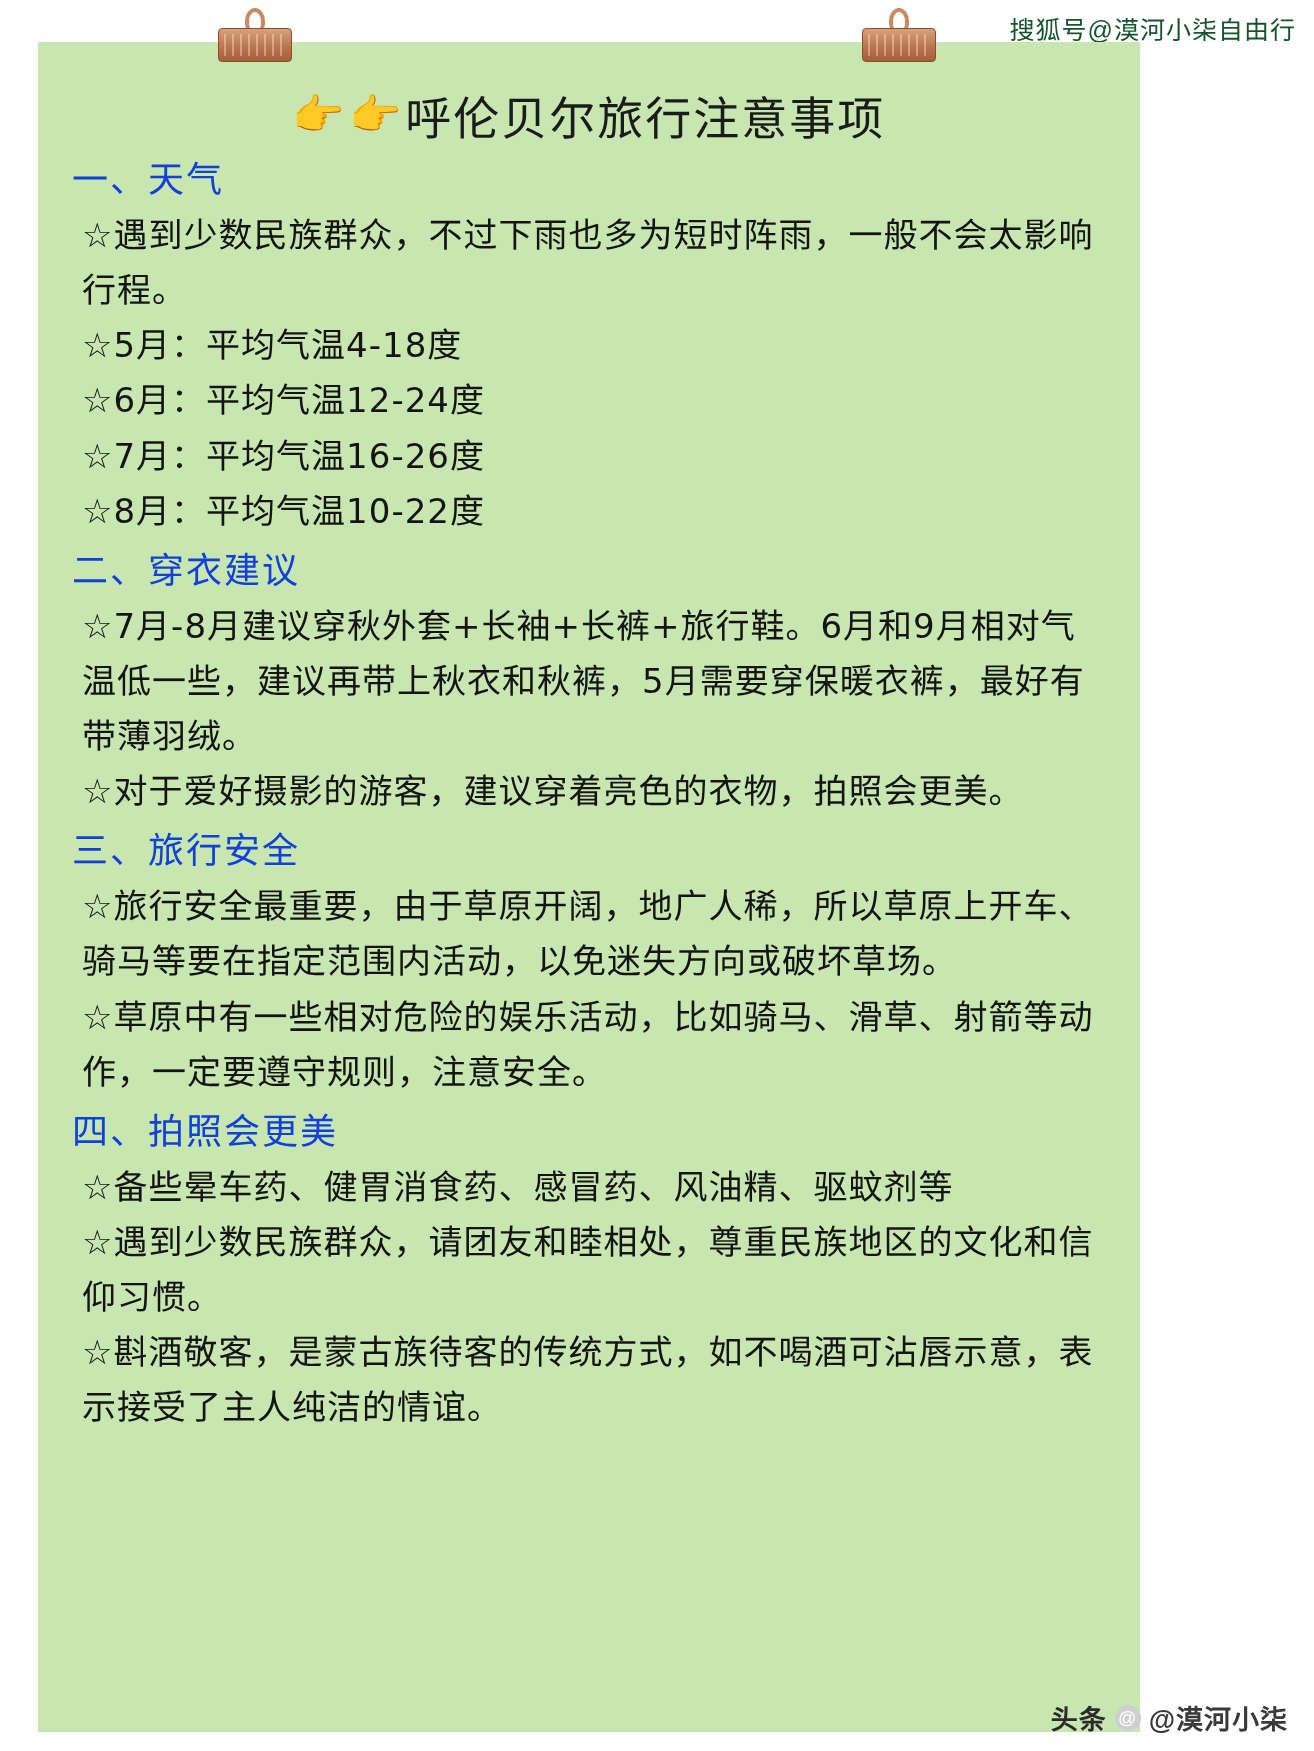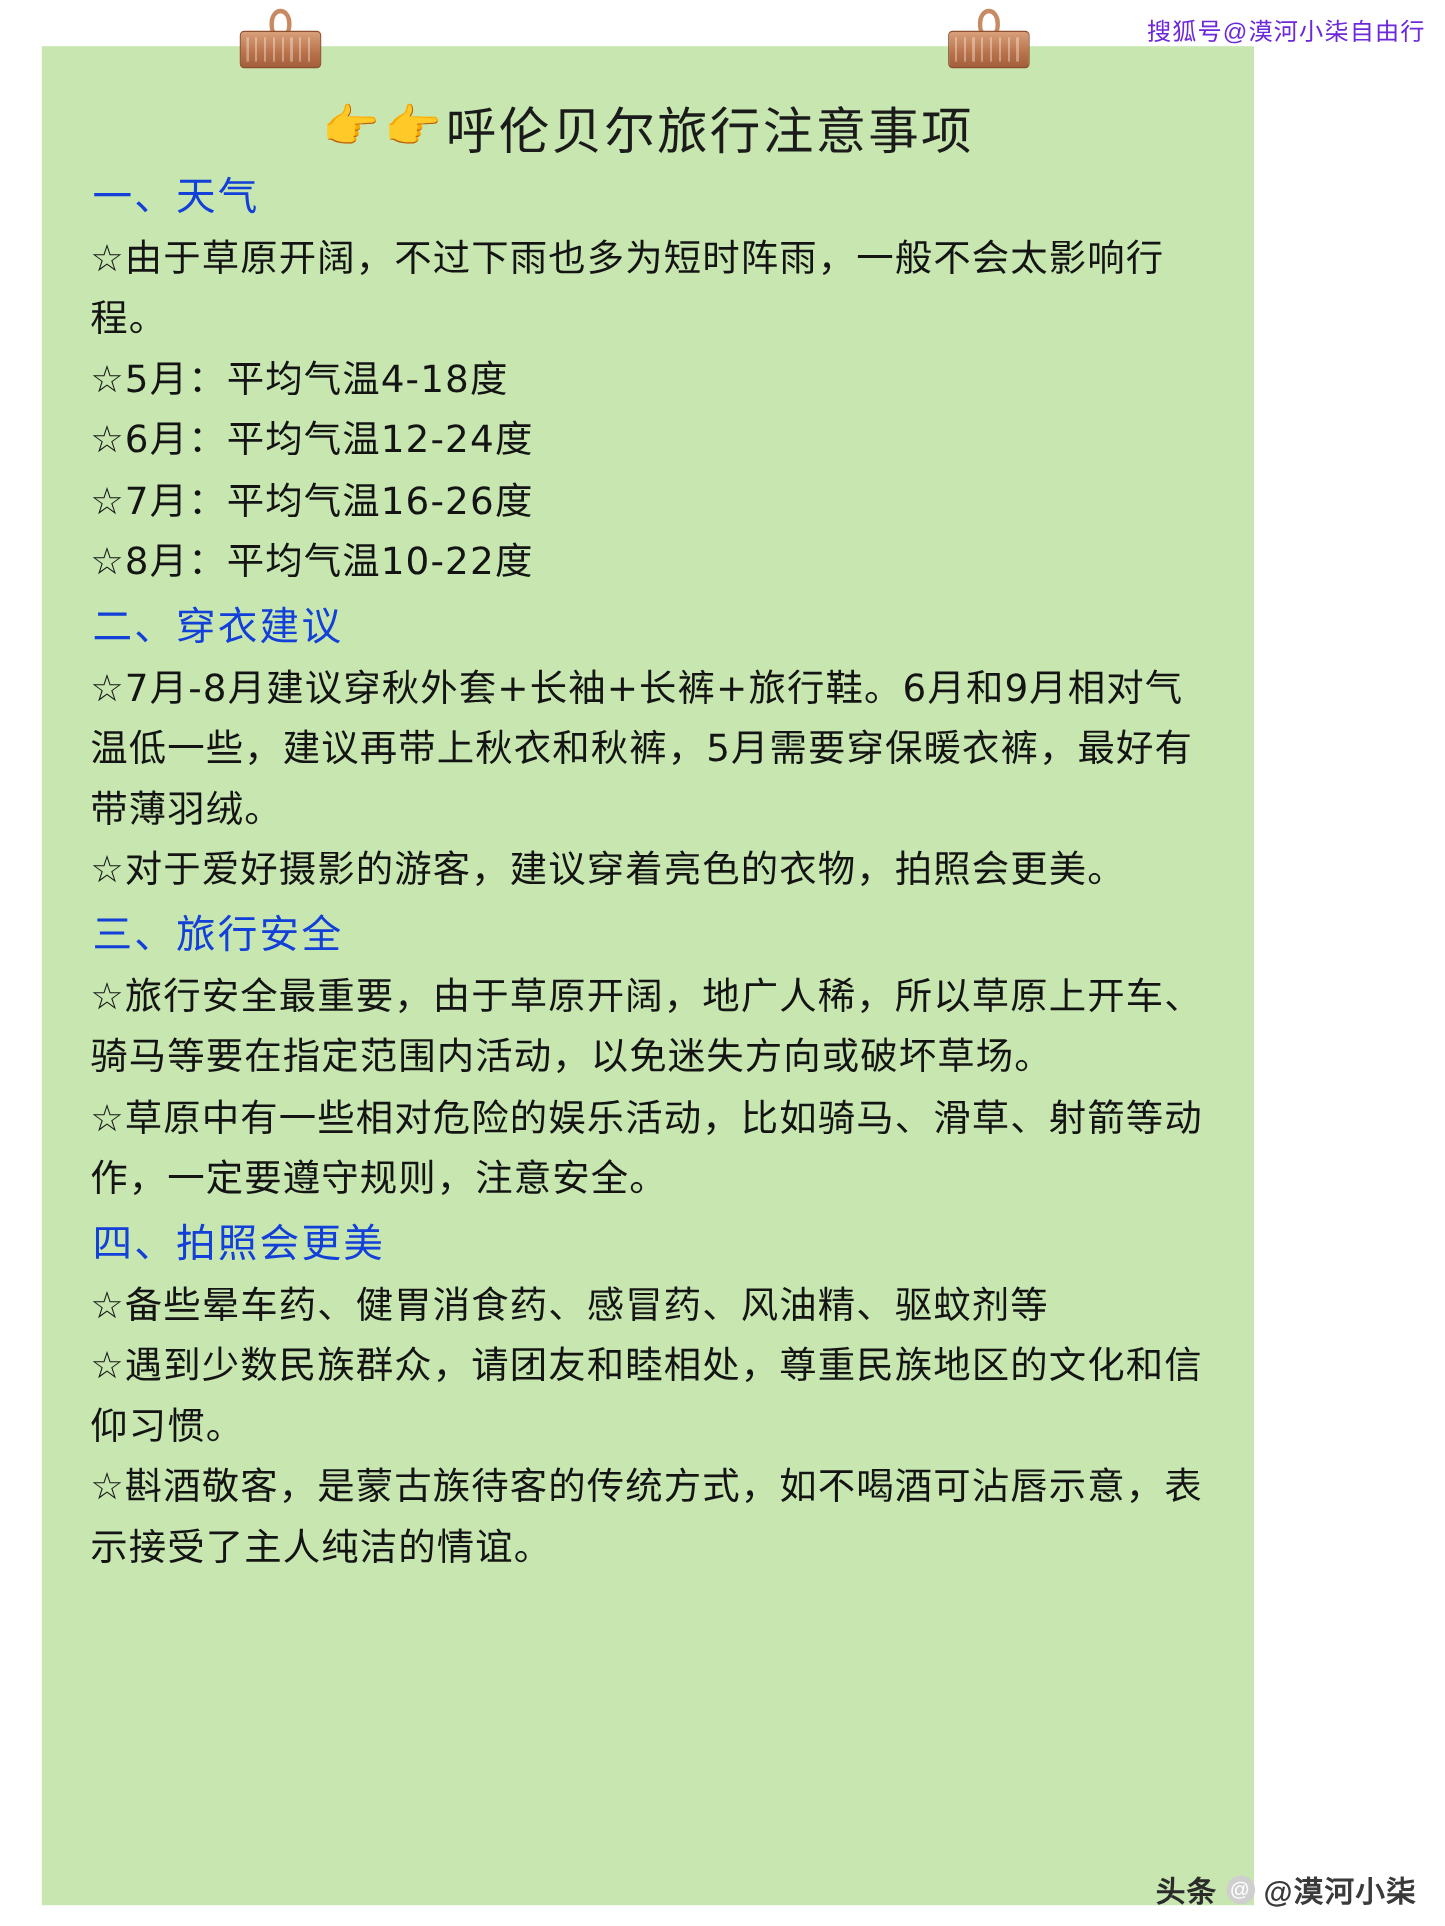--- a/index.html
+++ b/index.html
@@ -13,22 +13,22 @@
     position: relative;
     font-family: "Liberation Sans", "DejaVu Sans", sans-serif;
     overflow: hidden;
   }
 
   
   .top-watermark {
     position: absolute;
     top: 10px;
     right: 18px;
-    font-size: 22px;
-    color: #6d28d9;
+    font-size: 25px;
+    color: #14532d;
     letter-spacing: 1px;
     white-space: nowrap;
     text-align: right;
   }
 
   
   .bottom-watermark {
     position: absolute;
     bottom: 14px;
     right: 26px;
@@ -137,21 +137,21 @@
     letter-spacing: 2px;
     white-space: nowrap;
     font-family: "DejaVu Sans", "Liberation Sans", sans-serif;
     text-align: right;
   }
 
   .section-heading {
     color: #1240d8;
     font-size: 36px;
     line-height: 1.45;
-    margin: 6px 0 2px 12px;
+    margin: 6px 0 2px 0;
     letter-spacing: 2px;
     font-family: "DejaVu Sans", "Liberation Sans", sans-serif;
   }
 
   .line {
     color: #141414;
     font-size: 34px;
     line-height: 1.62;
     margin: 0 0 0 10px;
     letter-spacing: 1px;
@@ -177,21 +177,21 @@
 
 <div class="note">
 
   <div class="title-row">
     <span class="hand">👉</span>
     <span class="hand">👉</span>
     <span class="title">呼伦贝尔旅行注意事项</span>
   </div>
 
   <div class="section-heading">一、天气</div>
-  <div class="line">☆由于草原开阔，不过下雨也多为短时阵雨，一般不会太影响行程。</div>
+  <div class="line">☆遇到少数民族群众，不过下雨也多为短时阵雨，一般不会太影响行程。</div>
   <div class="line">☆5月：平均气温4-18度</div>
   <div class="line">☆6月：平均气温12-24度</div>
   <div class="line">☆7月：平均气温16-26度</div>
   <div class="line">☆8月：平均气温10-22度</div>
 
   <div class="section-heading">二、穿衣建议</div>
   <div class="line">☆7月-8月建议穿秋外套+长袖+长裤+旅行鞋。6月和9月相对气温低一些，建议再带上秋衣和秋裤，5月需要穿保暖衣裤，最好有带薄羽绒。</div>
   <div class="line">☆对于爱好摄影的游客，建议穿着亮色的衣物，拍照会更美。</div>
 
   <div class="section-heading">三、旅行安全</div>

